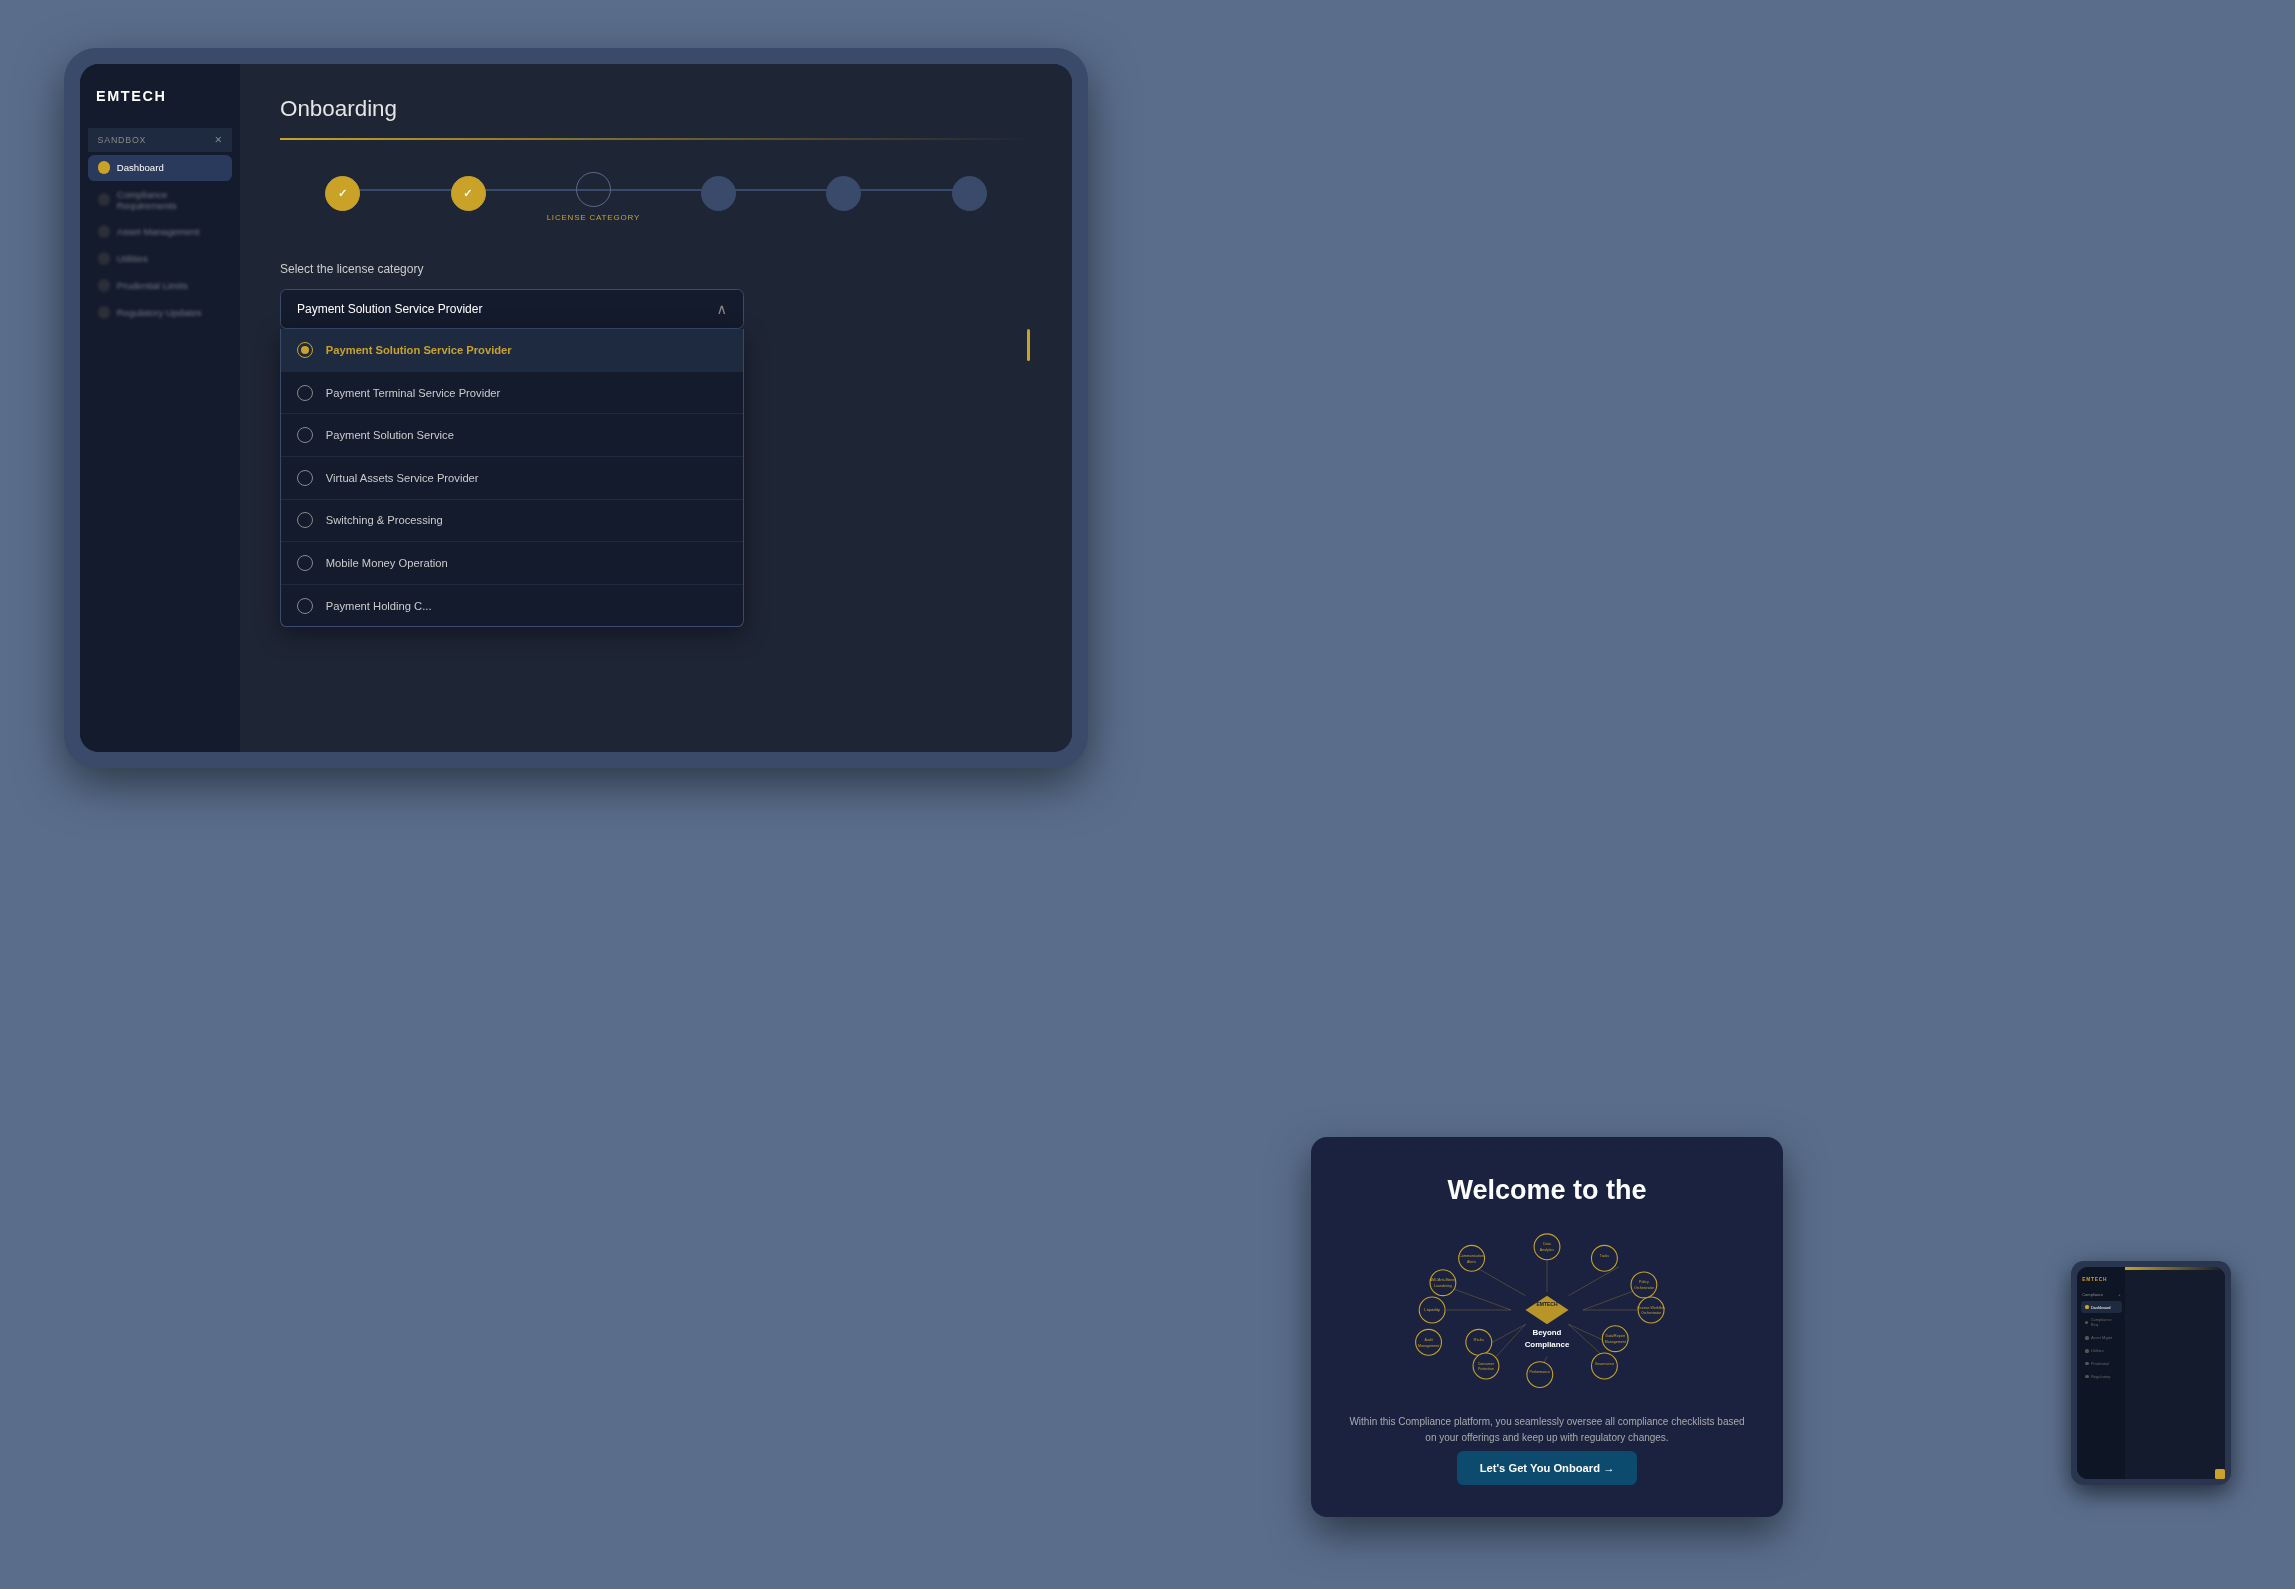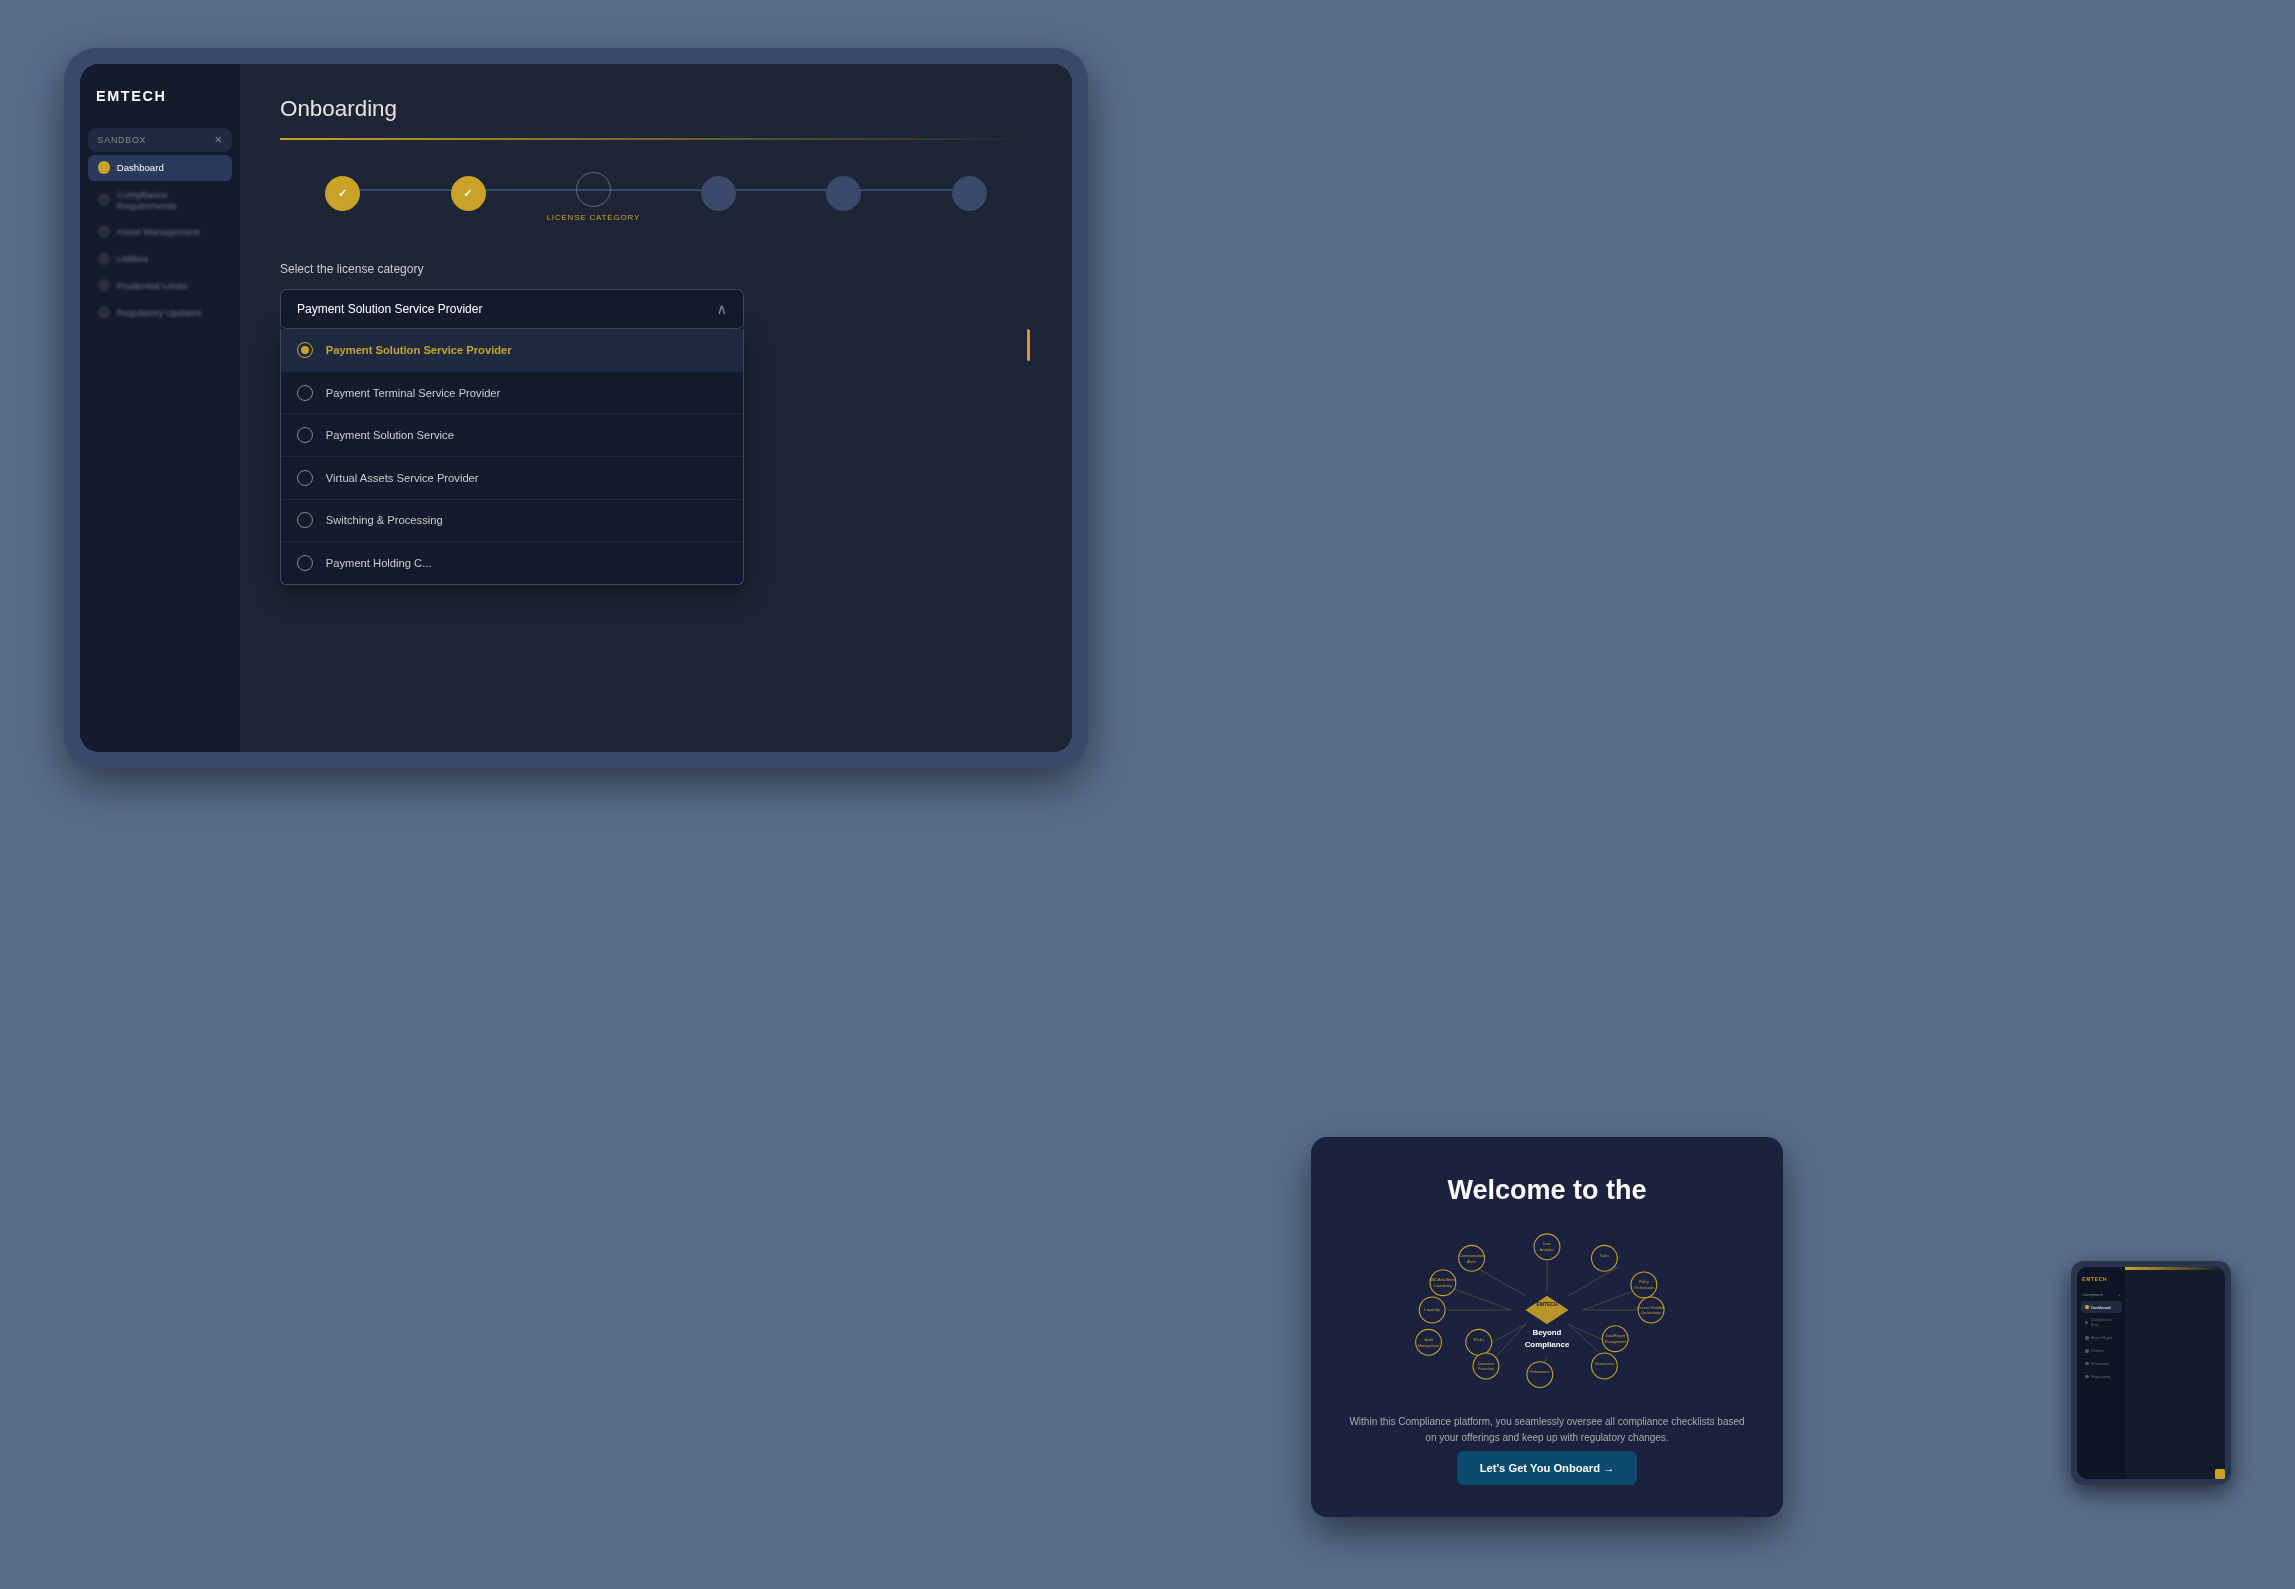--- a/index.html
+++ b/index.html
@@ -54,21 +54,21 @@
     .sidebar-logo span { color: #fff; }
     .sidebar-section {
       margin: 8px 0;
       padding: 0 8px;
     }
     .sidebar-section-header {
       display: flex;
       align-items: center;
       justify-content: space-between;
       background: #1e2a40;
-      border-radius: 8px;
+      border-radius: 0;
       padding: 6.4px 9.6px;
       margin-bottom: 3.2px;
     }
     .sidebar-section-label {
       color: #888;
       font-size: 8.8px;
       text-transform: uppercase;
       letter-spacing: 0.8px;
     }
     .sidebar-item {
@@ -429,20 +429,24 @@
             <div class="dropdown-item">
               <div class="radio-circle"></div>
               <span class="dropdown-item-text">Virtual Assets Service Provider</span>
             </div>
 
             <div class="dropdown-item">
               <div class="radio-circle"></div>
               <span class="dropdown-item-text">Switching &amp; Processing</span>
             </div>
 
+            <div class="dropdown-item">
+              <div class="radio-circle"></div>
+              <span class="dropdown-item-text">Mobile Money Operation</span>
+            </div>
 
 
             <div class="dropdown-item">
               <div class="radio-circle"></div>
               <span class="dropdown-item-text">Payment Holding C...</span>
             </div>
           </div>
           <div style="position:absolute;right:1.6px;top:0;width:3.2px;height:32px;background:#c9a227;border-radius:1.6px;"></div>
         </div>
       </div>

